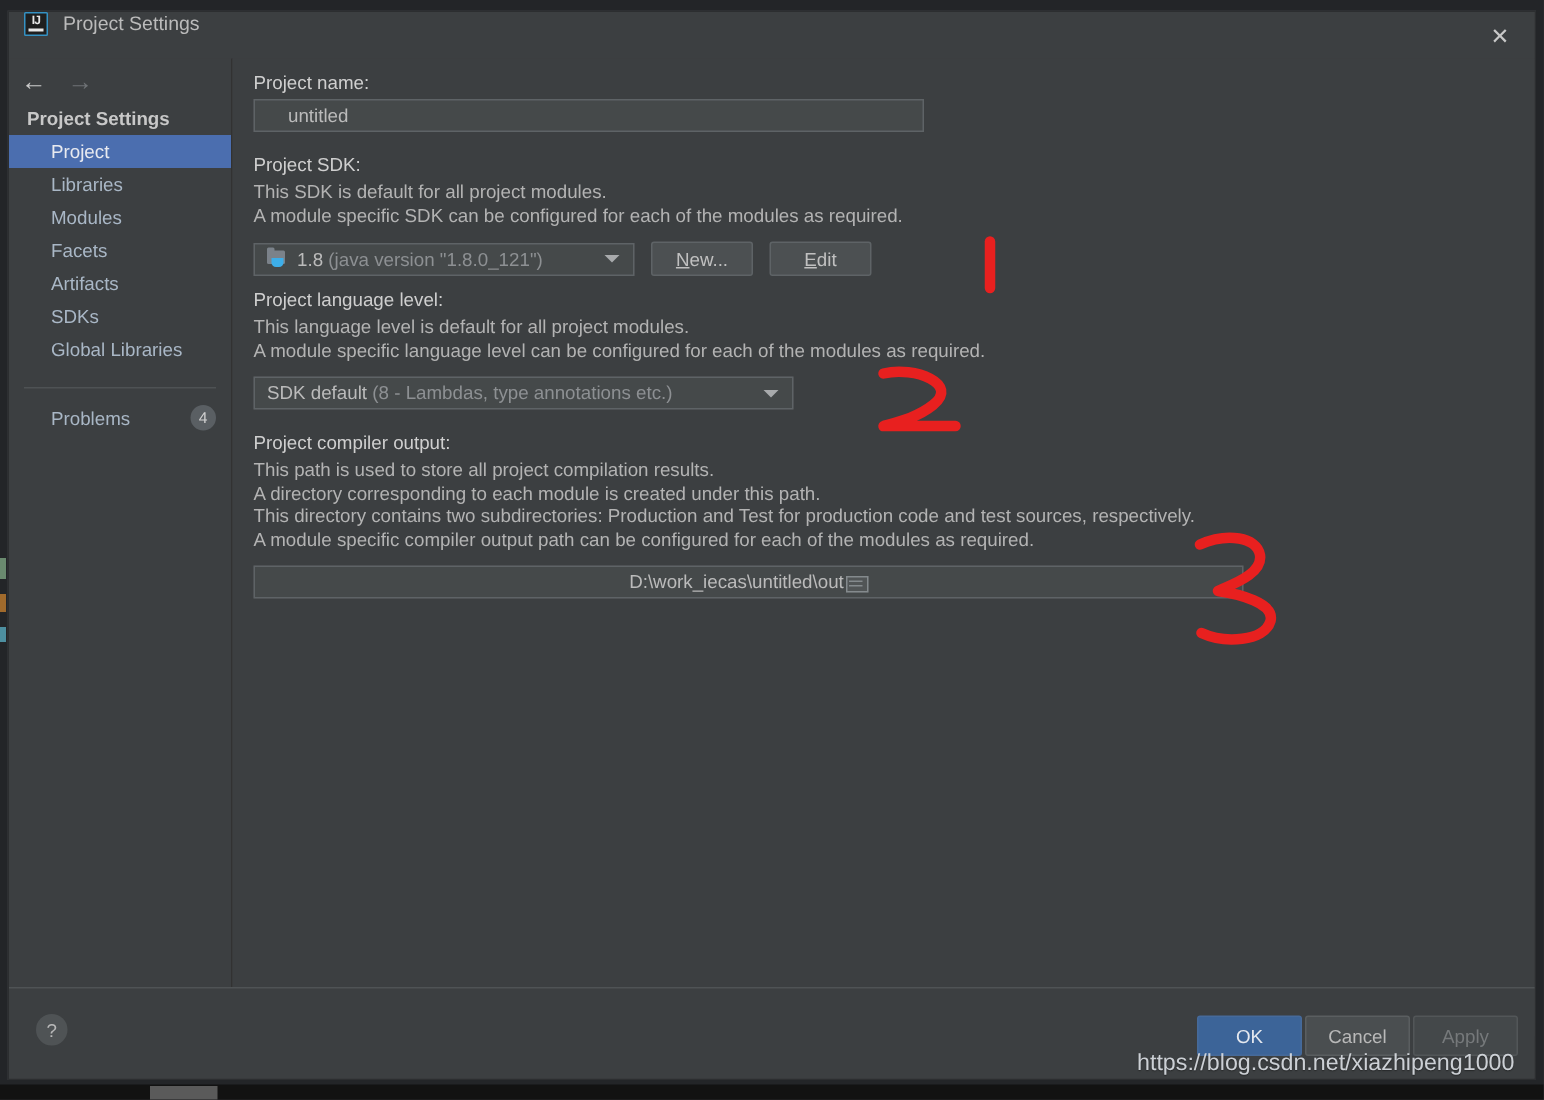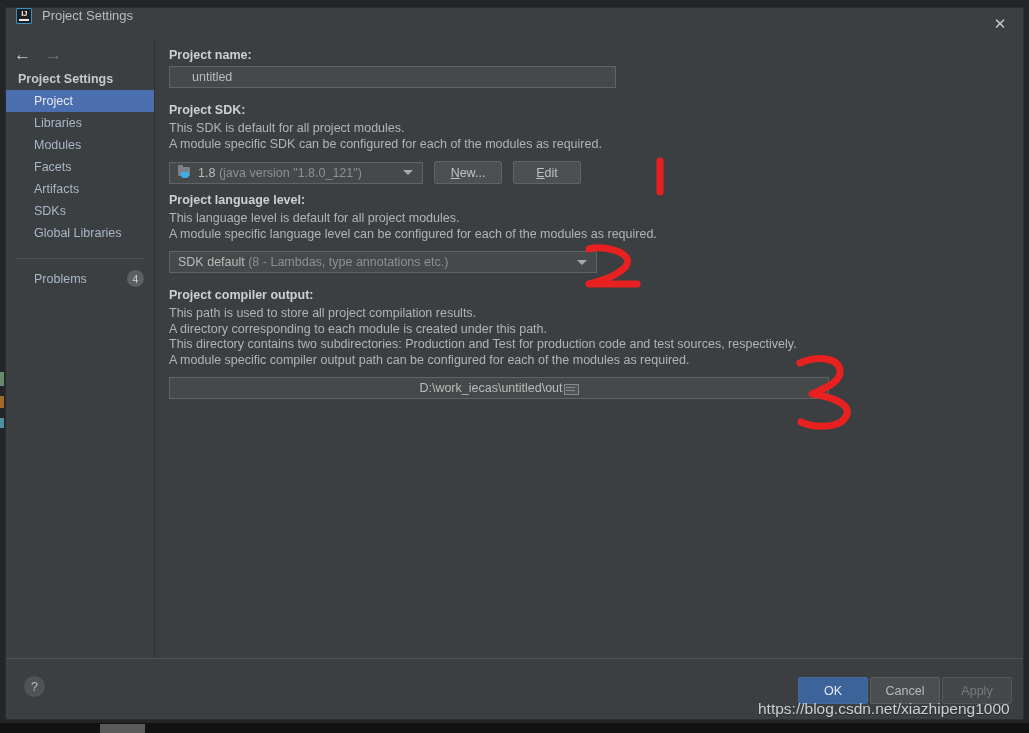--- a/index.html
+++ b/index.html
@@ -151,21 +151,21 @@
 
   
   #main {
     flex: 1;
     background: #3c3f41;
     position: relative;
     padding: 9px 0 0 14px;
   }
   .section-title {
     font-size: 12.5px;
-    font-weight: bold;
+    font-weight: normal;
     color: #cfcfcf;
     margin: 0 0 4px 0;
   }
   .desc {
     font-size: 12.5px;
     color: #b3b3b3;
     line-height: 15.5px;
   }
   .spacer-sm { height: 9px; }
   .spacer-md { height: 15px; }
@@ -211,21 +211,21 @@
   .combo {
     height: 22px;
     background: #45494a;
     border: 1px solid #5e6366;
     display: flex; align-items: center;
     padding: 0 4px 0 8px;
     cursor: pointer;
     position: relative;
   }
   #sdk-combo { width: 254px; }
-  #lang-combo { width: 428px; }
+  #lang-combo { width: 360px; }
   .combo .combo-text {
     font-size: 12.5px; color: #bbbbbb;
     flex: 1;
     white-space: nowrap; overflow: hidden;
   }
   .combo .combo-text .dim { color: #8d9093; }
   .combo-arrow {
     width: 0; height: 0;
     border-left: 5px solid transparent;
     border-right: 5px solid transparent;

